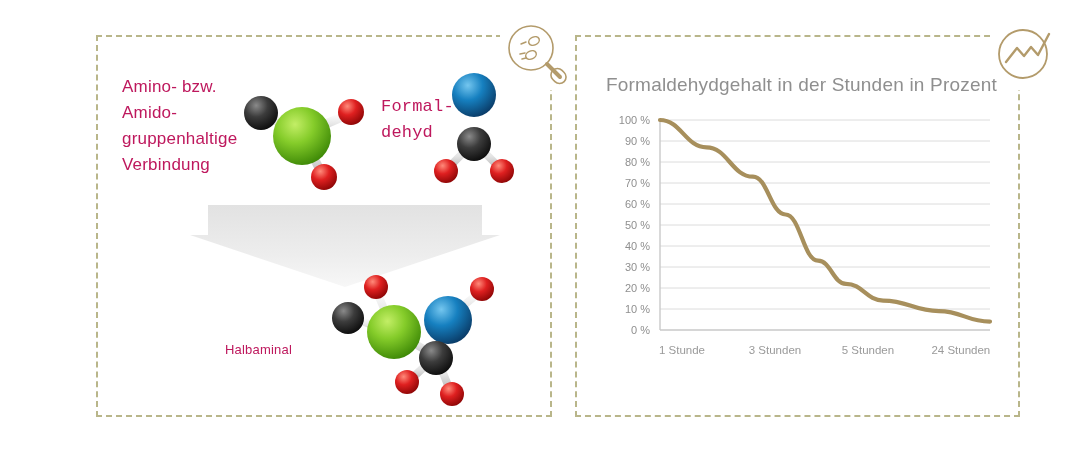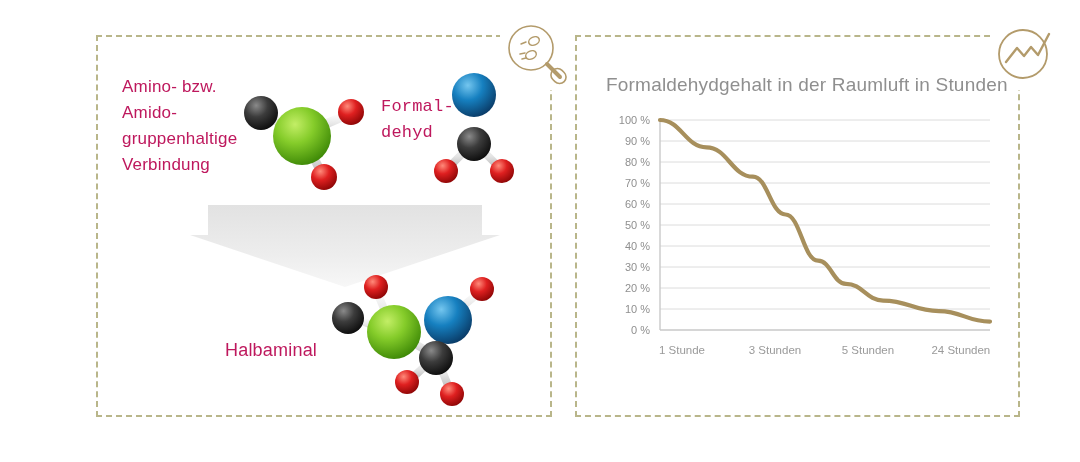--- a/index.html
+++ b/index.html
@@ -34,21 +34,21 @@
   .reaction-label{
     position:absolute;
     color:#be185d;
     font-size:17px;
     line-height:26px;
     letter-spacing:.2px;
     white-space:pre-line;
   }
   #label-amino{ left:122px; top:74px; width:190px; }
   #label-formaldehyd{ left:381px; top:94px; width:110px;font-family:Liberation Mono, monospace; }
-  #label-halbaminal{ left:225px; top:337px; width:180px; font-size:18px;}
+  #label-halbaminal{ left:225px; top:337px; width:180px; font-size:13px;}
 
   
   #arrow-down{
     position:absolute;
     left:190px; top:205px;
     width:310px; height:82px;
   }
 
   
   .molecule{ position:absolute; }
@@ -189,21 +189,21 @@
 
 <div class="panel" id="panel-right"></div>
 
 <div class="corner-icon" id="icon-trend">
   <svg viewBox="0 0 72 72" width="72" height="72" aria-hidden="true">
     <circle cx="33" cy="36" r="24" fill="none" stroke="#b39b6b" stroke-width="1.8"></circle>
     <polyline points="16,44 27,30 34,38 41,29 48,37 59,16" fill="none" stroke="#b39b6b" stroke-width="2.4" stroke-linejoin="round" stroke-linecap="round"></polyline>
   </svg>
 </div>
 
-<div id="chart-title">Formaldehydgehalt in der Raumluft in Stunden</div>
+<div id="chart-title">Formaldehydgehalt in der Stunden in Prozent</div>
 
 <div id="chart-svg">
   <svg id="chart-canvas" viewBox="0 0 400 265" width="400" height="265">
       <line x1="62" y1="12" x2="392" y2="12" stroke="#dcdcdc" stroke-width="1"></line>
       <text x="52" y="16" text-anchor="end" font-size="11" fill="#8f8f8f" font-family="&quot;Liberation Sans&quot;, sans-serif">100 %</text>
       <line x1="62" y1="33" x2="392" y2="33" stroke="#dcdcdc" stroke-width="1"></line>
       <text x="52" y="37" text-anchor="end" font-size="11" fill="#8f8f8f" font-family="&quot;Liberation Sans&quot;, sans-serif">90 %</text>
       <line x1="62" y1="54" x2="392" y2="54" stroke="#dcdcdc" stroke-width="1"></line>
       <text x="52" y="58" text-anchor="end" font-size="11" fill="#8f8f8f" font-family="&quot;Liberation Sans&quot;, sans-serif">80 %</text>
       <line x1="62" y1="75" x2="392" y2="75" stroke="#dcdcdc" stroke-width="1"></line>

